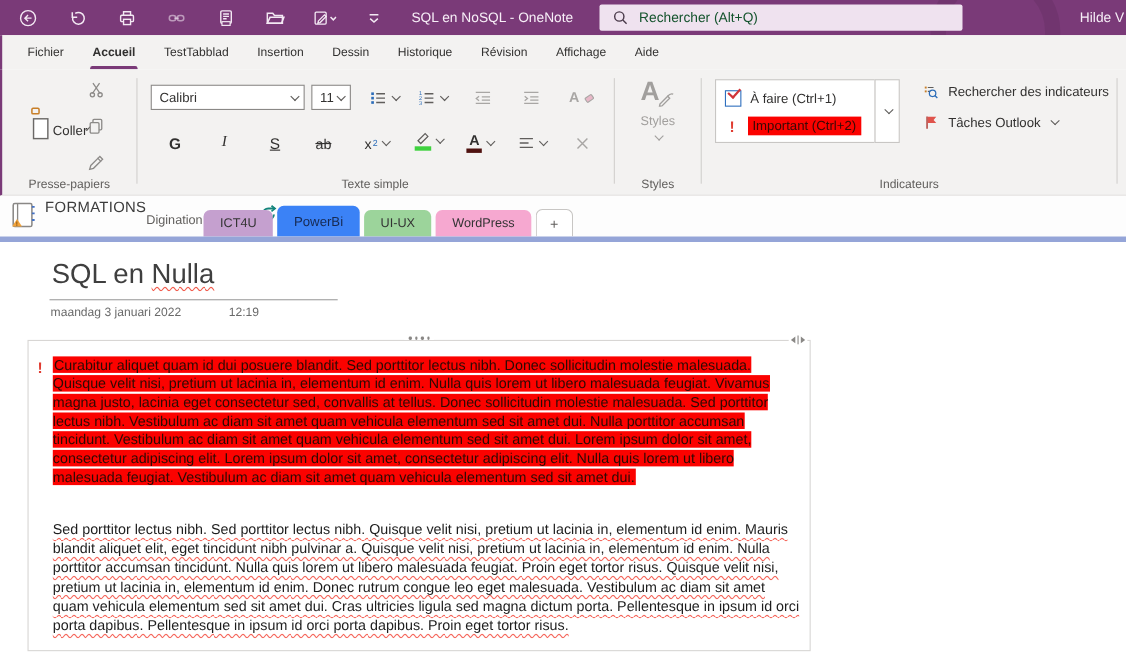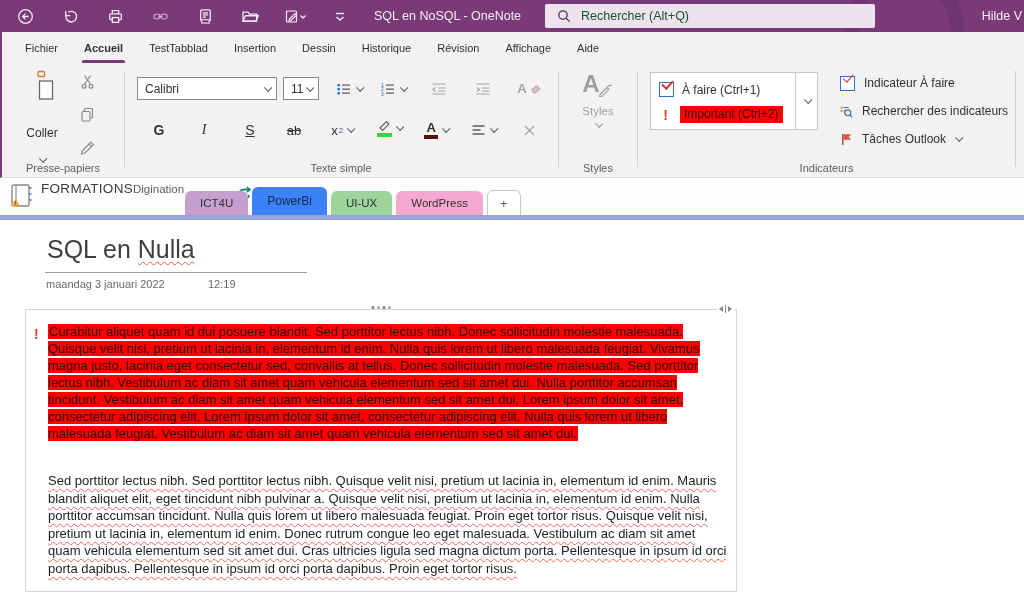--- a/index.html
+++ b/index.html
@@ -23,21 +23,21 @@
   .rtab.active{font-weight:bold;color:#323130;}
   .rtab.active::after{content:"";position:absolute;left:11px;right:11px;bottom:0;height:3px;background:#7a3a78;border-radius:2px 2px 0 0;}
   
   .ribbon{position:absolute;left:0;top:63px;width:1024px;height:115px;background:#f3f2f1;border-left:2px solid #7a3a78;border-bottom:1px solid #e1dfdd;box-sizing:border-box;}
   .vdiv{position:absolute;top:8px;bottom:10px;width:1px;background:#d2d0ce;}
   .grp-label{position:absolute;bottom:3px;font-size:11px;color:#605e5c;text-align:center;white-space:nowrap;}
   .chev{display:inline-block;width:6px;height:6px;border-right:1.4px solid #605e5c;border-bottom:1.4px solid #605e5c;transform:rotate(45deg) translateY(-2px);}
   .chev.small{width:4.5px;height:4.5px;}
   .tri-down{display:inline-block;width:0;height:0;border-left:4px solid transparent;border-right:4px solid transparent;border-top:5px solid #605e5c;}
   
-  .paste-btn{position:absolute;left:16px;top:7px;width:48px;height:92px;display:flex;flex-direction:column;align-items:center;cursor:default;justify-content:space-between;}
+  .paste-btn{position:absolute;left:16px;top:7px;width:48px;height:92px;display:flex;flex-direction:row;align-items:center;cursor:default;}
   .paste-btn .lbl{font-size:12px;color:#323130;margin-top:5px;}
   .mini-col{position:absolute;left:72px;top:6px;display:flex;flex-direction:column;gap:9px;}
   .mini-btn{width:26px;height:24px;display:flex;align-items:center;justify-content:center;}
   
   .combo{position:absolute;height:23px;background:#fff;border:1px solid #8a8886;display:flex;align-items:center;font-size:12px;color:#323130;box-sizing:border-box;}
   .combo .val{padding-left:7px;flex:1;}
   .combo .chev{margin-right:7px;}
   .rbtn{position:absolute;height:24px;display:flex;align-items:center;justify-content:center;gap:4px;}
   .glyph{font-size:14px;color:#323130;}
   .disabled, .disabled *{color:#a8a6a4 !important;stroke:#a8a6a4 !important;}
@@ -58,21 +58,21 @@
   .excl{color:#e03c31;font-weight:bold;font-size:14px;width:13px;text-align:center;flex:none;}
   .tag-important-lbl{background:#fb0200;color:#380904;padding:1px 5px 2px 4px;font-size:12px;}
   .tag-drop{position:absolute;left:793px;top:9px;width:23px;height:58px;background:#fff;border:1px solid #c8c6c4;box-sizing:border-box;display:flex;align-items:center;justify-content:center;}
   .tag-cmds{position:absolute;left:838px;top:10px;display:flex;flex-direction:column;gap:8px;}
   .tag-cmd{display:flex;align-items:center;gap:9px;font-size:12px;color:#323130;height:20px;}
   
   .navbar{position:absolute;left:0;top:178px;width:1024px;height:37px;background:#fdfdfd;}
   .nb{position:absolute;left:8px;top:4px;display:flex;align-items:flex-start;gap:8px;}
   .nb-names{display:flex;flex-direction:row;line-height:1.1;}
   .nb-name{font-size:13.5px;color:#3b3b3b;letter-spacing:.3px;}
-  .nb-sub{font-size:11.5px;color:#605e5c;margin-top:1px;}
+  .nb-sub{font-size:11.5px;color:#605e5c;margin-top:13px;}
   .nb-drop{margin:10px 0 0 14px;}
   .nb-sync{margin:4px 0 0 14px;}
   .sectabs{position:absolute;left:185px;bottom:0;display:flex;align-items:flex-end;gap:4px;}
   .sectab{height:24px;display:flex;align-items:center;padding:0 15px;font-size:11.5px;color:#333;border-radius:6px 6px 0 0;cursor:default;}
   .sectab.active{height:28px;font-size:12px;color:#172a52;}
   .sectab.addtab{background:#fff;border:1px solid #c8c6c4;border-bottom:none;color:#605e5c;padding:0 12px;font-size:13px;}
   .bluebar{position:absolute;left:0;top:215px;width:1024px;height:5px;background:#95a5d8;}
   
   .page{position:absolute;left:0;top:220px;width:1024px;height:383px;background:#fff;}
   .page-title{position:absolute;left:47px;top:15px;font-size:25px;font-weight:400;color:#3f3f3f;}
@@ -335,26 +335,20 @@
       <div class="tag-row">
         <span class="excl">!</span>
         <span class="tag-important-lbl">Important (Ctrl+2)</span>
       </div>
     </div>
     <div class="tag-drop">
       <span class="chev small"></span>
     </div>
     <div class="tag-cmds">
       <div class="tag-cmd">
-        <span class="cb">
-            <span class="mark thin"></span>
-          </span>
-        <span>Indicateur À faire</span>
-      </div>
-      <div class="tag-cmd">
         <span style="width:13px;display:flex;">
           <svg width="15" height="15" viewBox="0 0 15 15" fill="none">
               <rect x="0.8" y="2" width="2" height="2" fill="#c87f28"></rect>
               <rect x="0.8" y="6" width="2" height="2" fill="#c87f28"></rect>
               <path d="M4 3h6M4 7h2.5" stroke="#605e5c" stroke-width="1.1"></path>
               <circle cx="9" cy="9" r="3.4" stroke="#2b6cb8" stroke-width="1.3"></circle>
               <path d="M11.4 11.4 14 14" stroke="#2b6cb8" stroke-width="1.4"></path>
             </svg>
         </span>
         <span>Rechercher des indicateurs</span>

